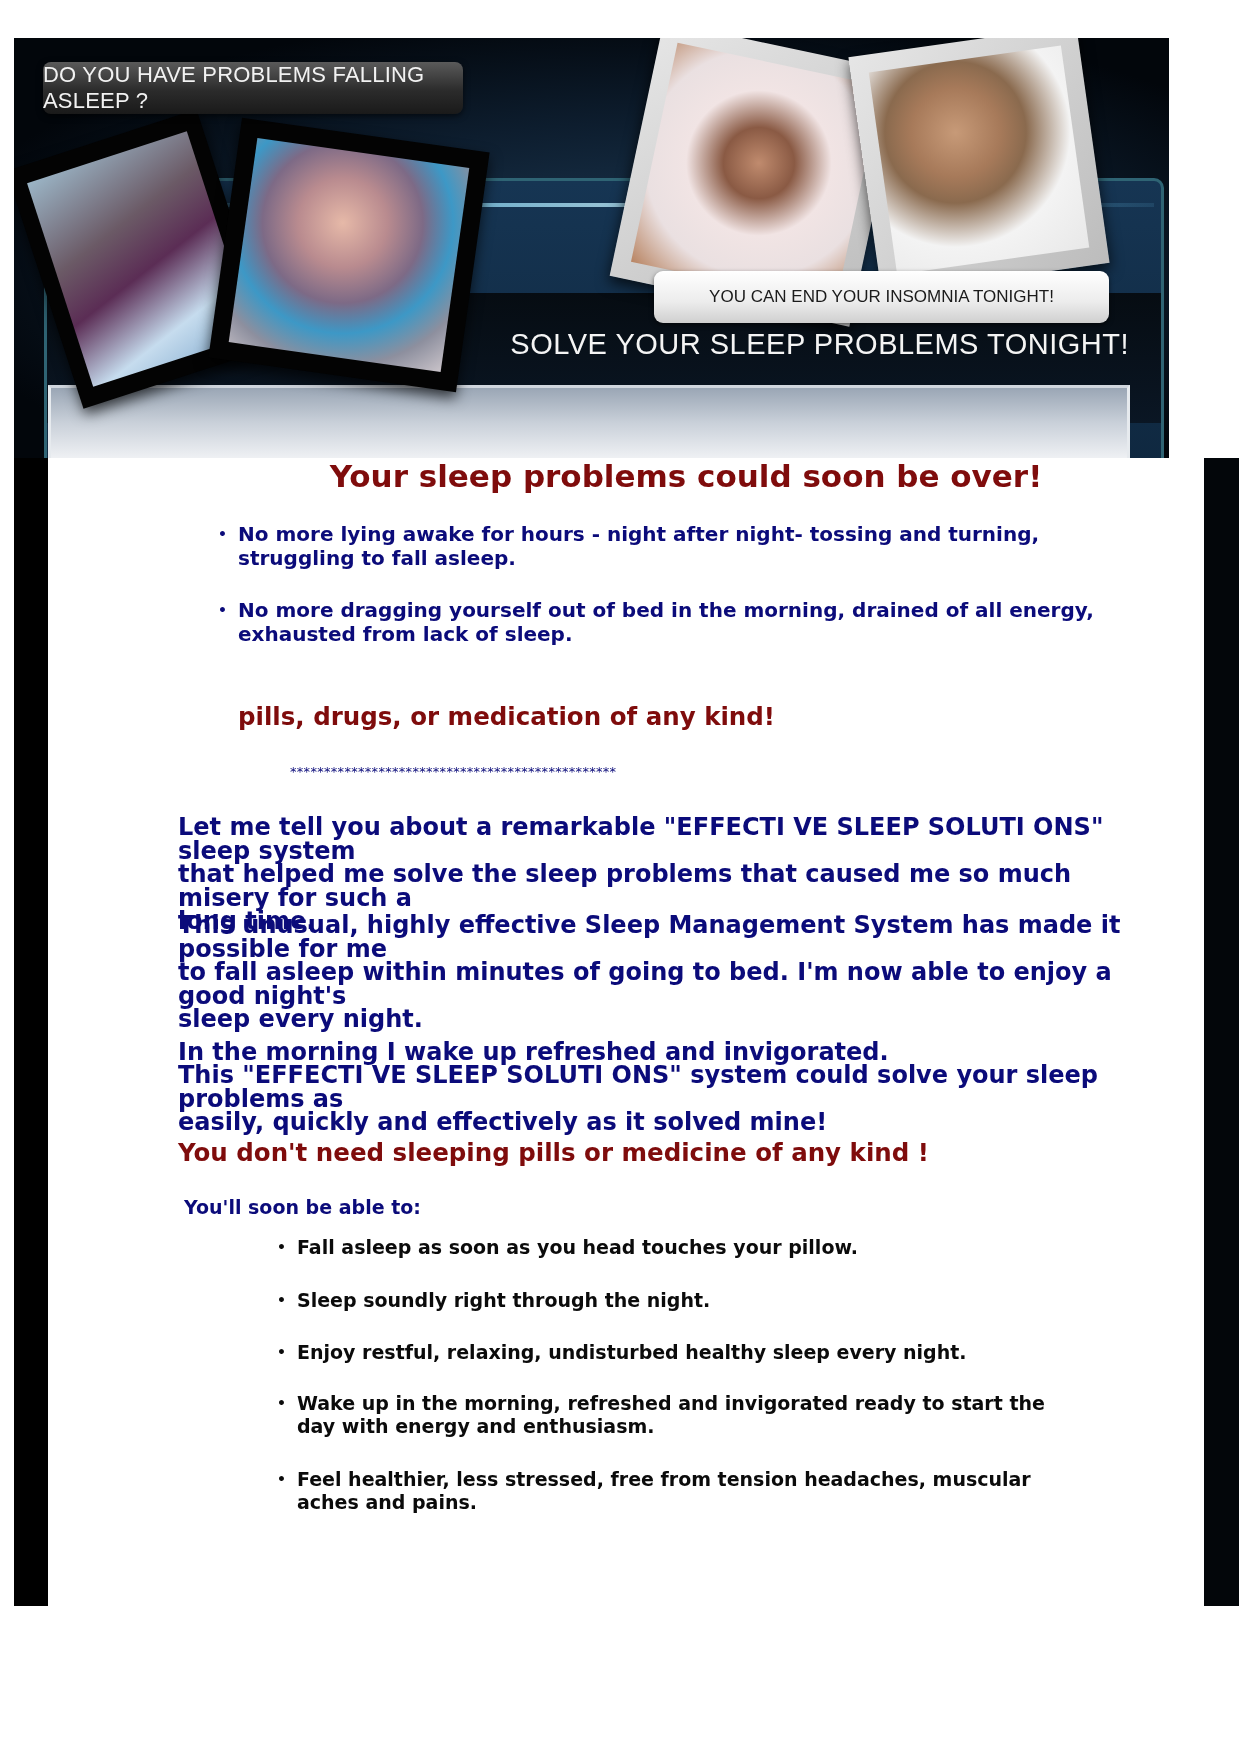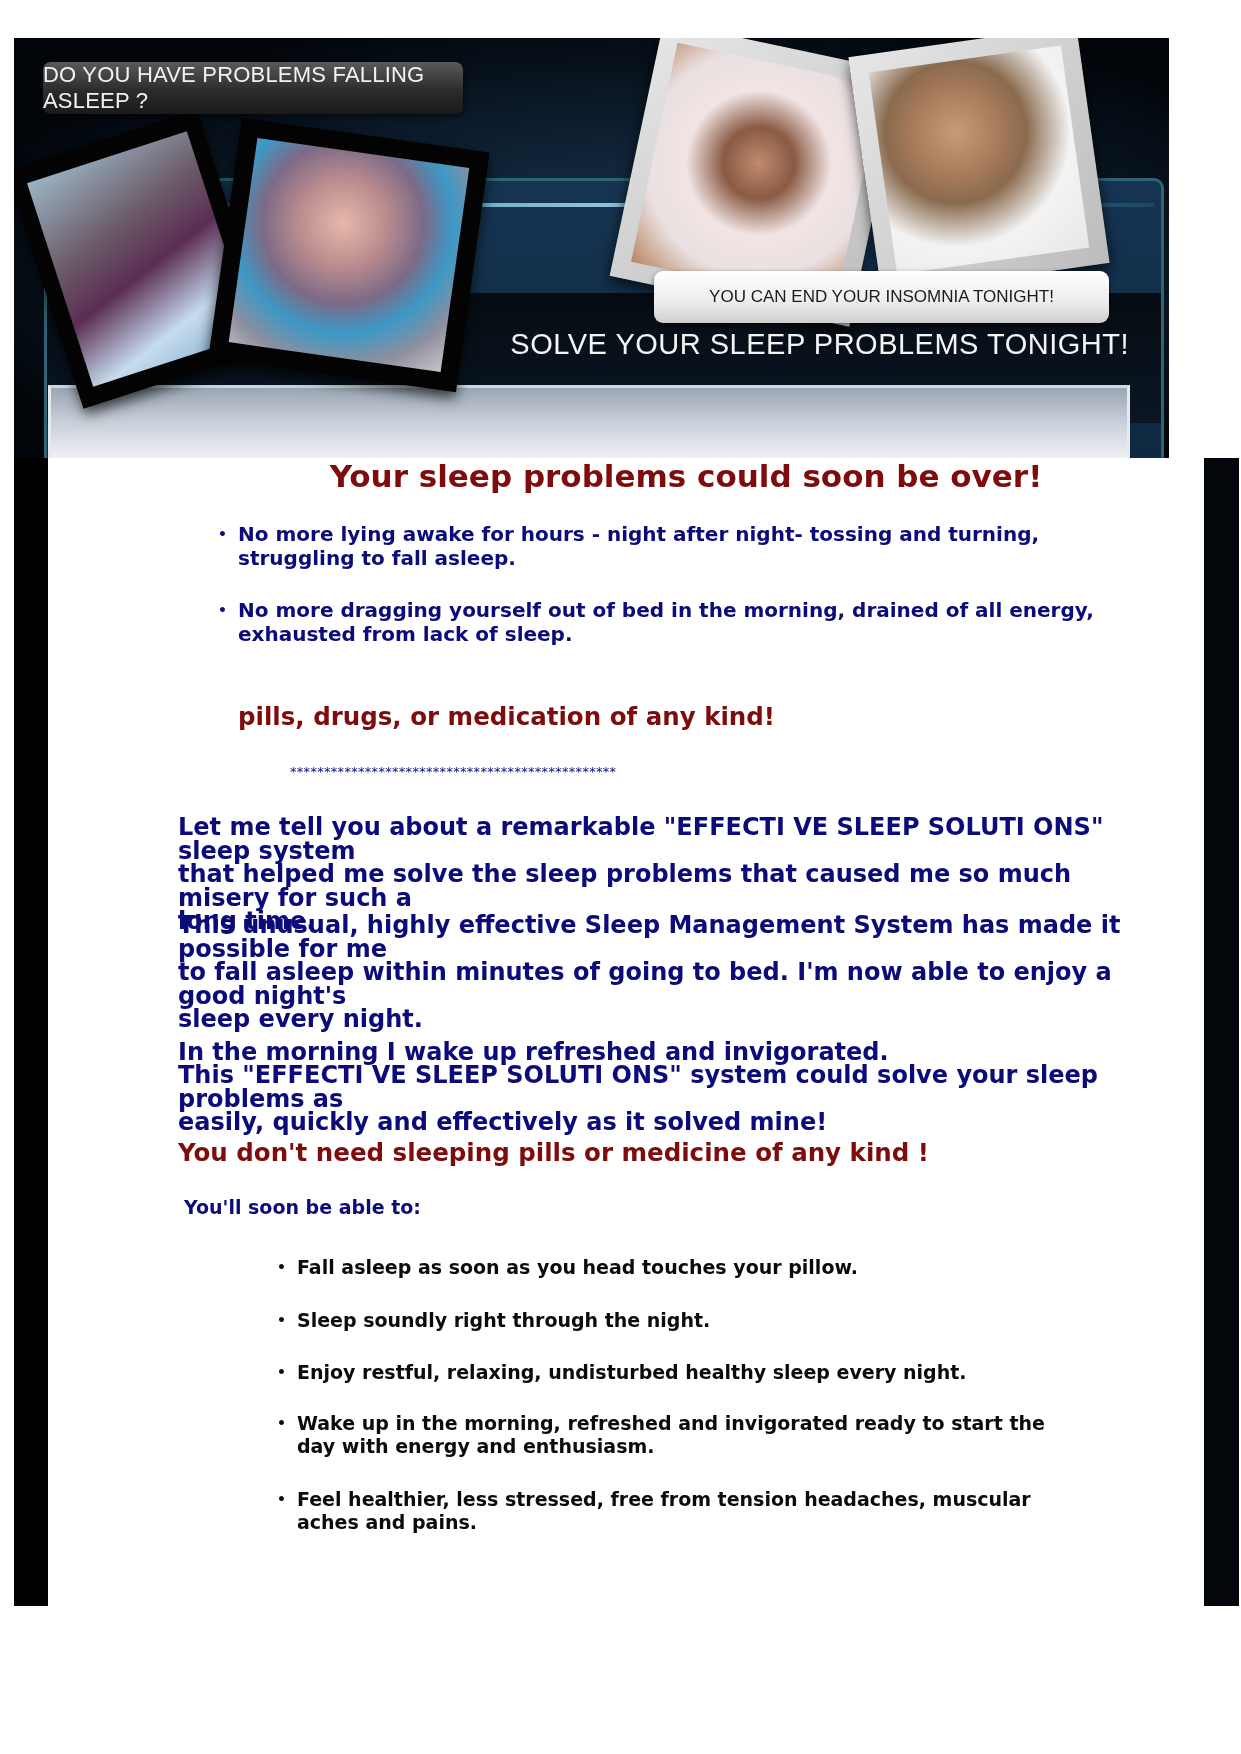--- a/index.html
+++ b/index.html
@@ -168,21 +168,21 @@
     <span>In the morning I  wake up refreshed and invigorated.</span>
   </div>
   <div class="para navy" style="top:606px;">
     <span>This "EFFECTI VE SLEEP SOLUTI ONS"  system  could solve your sleep problems  as</span><br>
     <span>easily, quickly and effectively as it solved mine!</span>
   </div>
 
   <div class="sub-head maroon">You don't need sleeping pills or medicine  of any kind !</div>
   <div class="intro navy">You'll  soon be able to:</div>
 
-  <ul class="blist2 black" style="top:798px;">
+  <ul class="blist2 black" style="top:778px;">
     <li style="margin-bottom:29px;">
       <span>Fall asleep as soon as you head touches your pillow.</span>
     </li>
     <li style="margin-bottom:29px;">
       <span>Sleep soundly right through the night.</span>
     </li>
     <li style="margin-bottom:27px;">
       <span>Enjoy restful, relaxing, undisturbed  healthy sleep  every night.</span>
     </li>
     <li style="margin-bottom:29px;">

